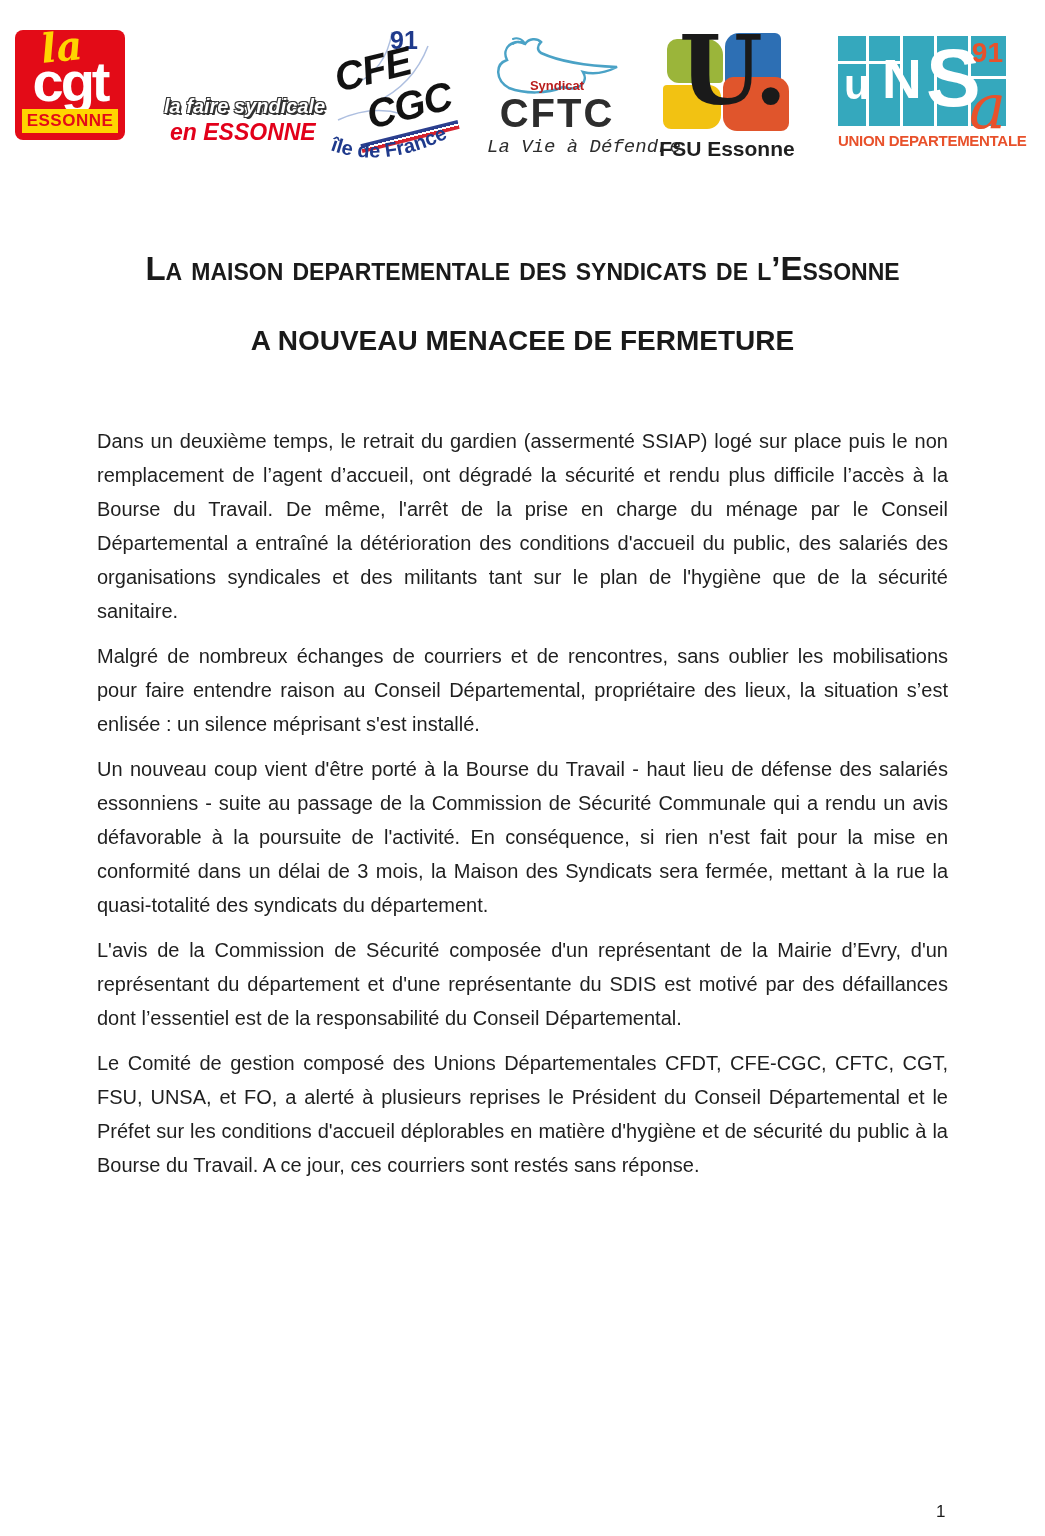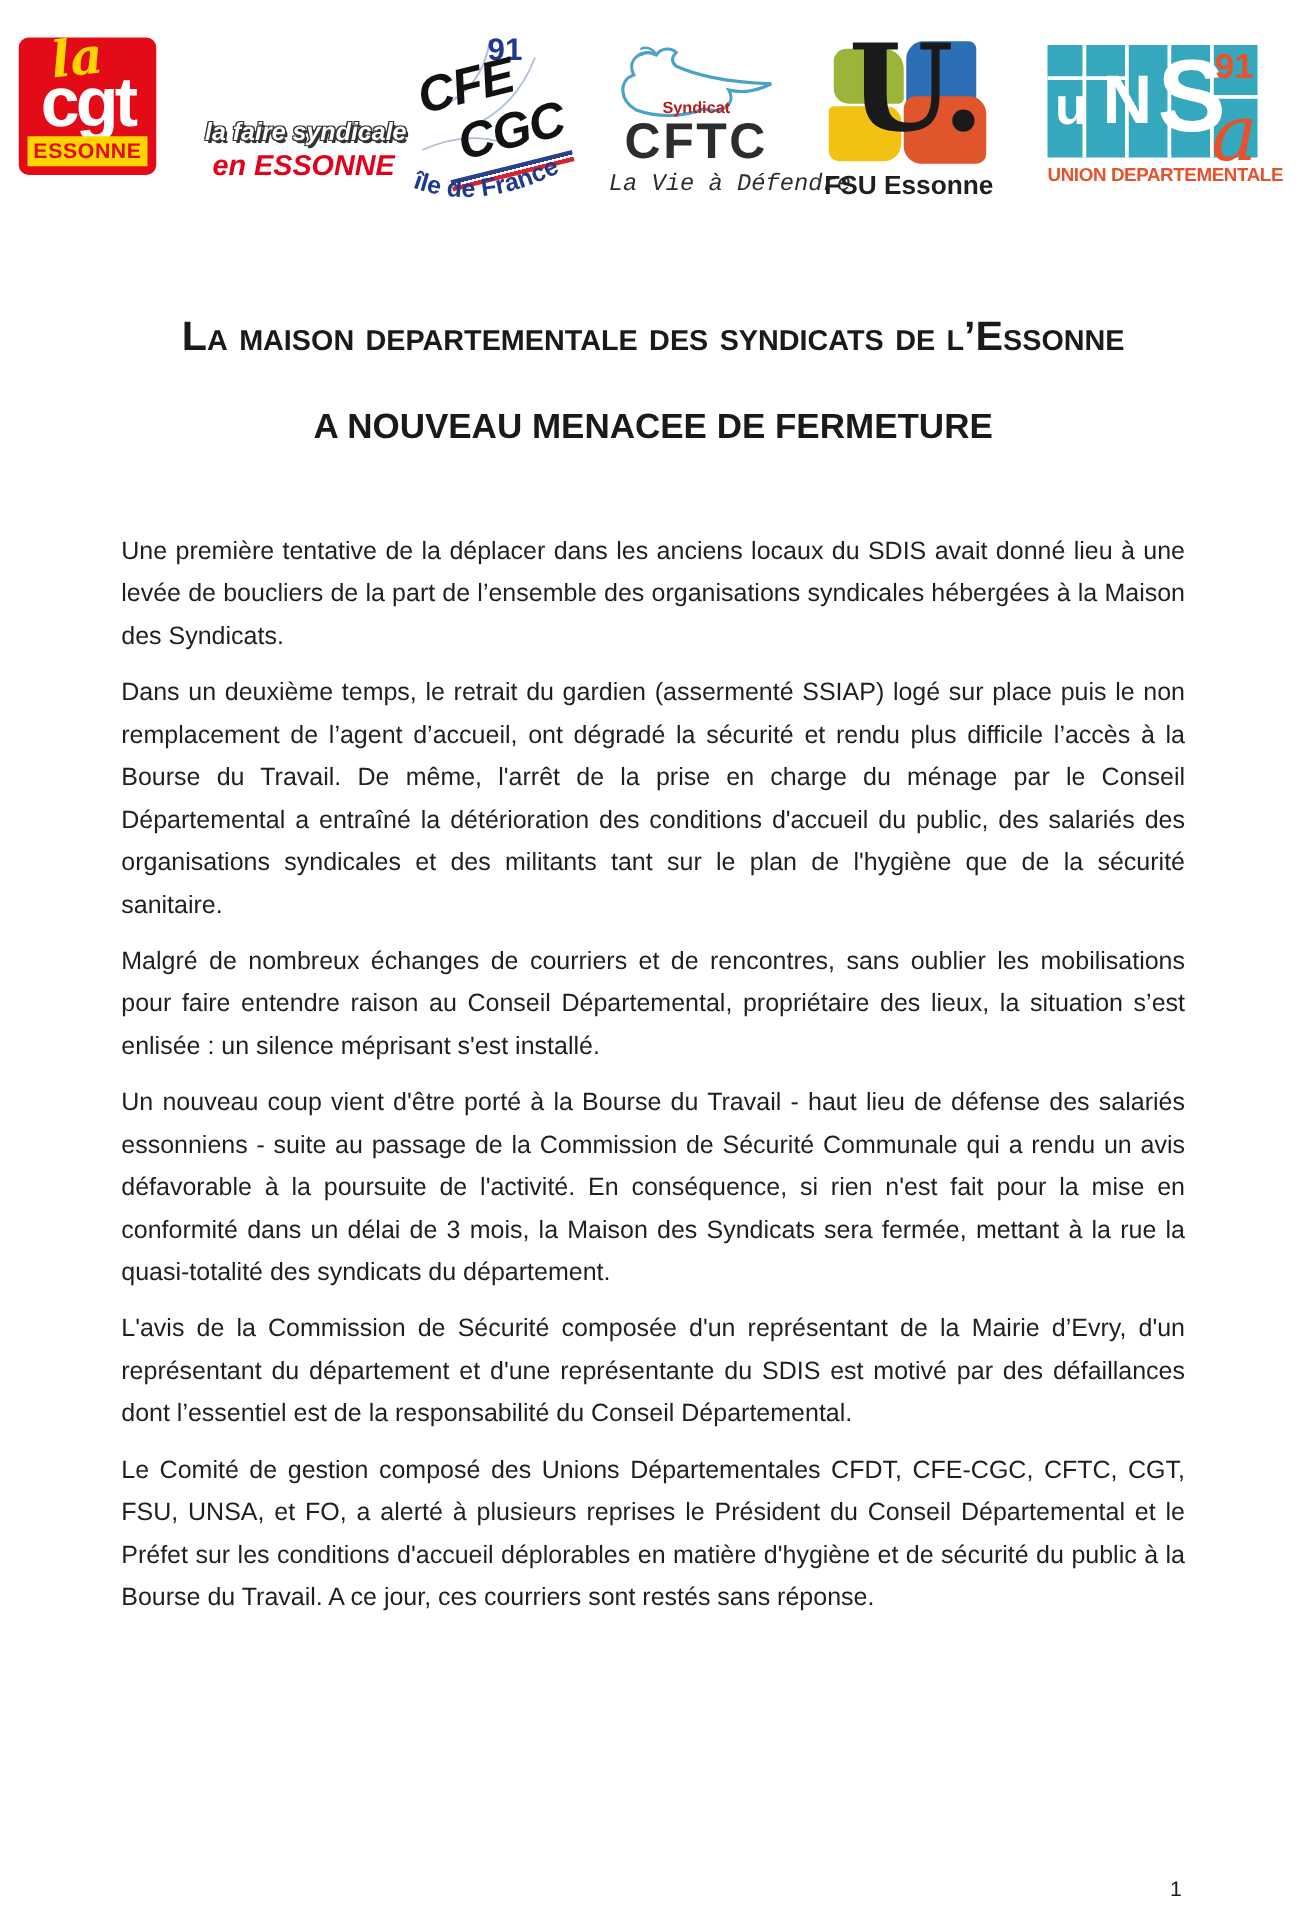--- a/index.html
+++ b/index.html
@@ -170,21 +170,20 @@
       </div>
       <div class="unsa-label">UNION DEPARTEMENTALE</div>
     </div>
 
   </header>
 
   <h1 class="title-line1">La maison departementale des syndicats de l’Essonne</h1>
   <h2 class="title-line2">A NOUVEAU MENACEE DE FERMETURE</h2>
 
   <main class="body-text">
-    <p>Une première tentative de la déplacer dans les anciens locaux du SDIS avait donné lieu à une levée de boucliers de la part de l’ensemble des organisations syndicales hébergées à la Maison des Syndicats.</p>
     <p>Dans un deuxième temps, le retrait du gardien (assermenté SSIAP) logé sur place puis le non remplacement de l’agent d’accueil, ont dégradé la sécurité et rendu plus difficile l’accès à la Bourse du Travail. De même, l'arrêt de la prise en charge du ménage par le Conseil Départemental a entraîné la détérioration des conditions d'accueil du public, des salariés des organisations syndicales et des militants tant sur le plan de l'hygiène que de la sécurité sanitaire.</p>
     <p>Malgré de nombreux échanges de courriers et de rencontres, sans oublier les mobilisations pour faire entendre raison au Conseil Départemental, propriétaire des lieux, la situation s’est enlisée : un silence méprisant s'est installé.</p>
     <p>Un nouveau coup vient d'être porté à la Bourse du Travail - haut lieu de défense des salariés essonniens - suite au passage de la Commission de Sécurité Communale qui a rendu un avis défavorable à la poursuite de l'activité. En conséquence, si rien n'est fait pour la mise en conformité dans un délai de 3 mois, la Maison des Syndicats sera fermée, mettant à la rue la quasi-totalité des syndicats du département.</p>
     <p>L'avis de la Commission de Sécurité composée d'un représentant de la Mairie d’Evry, d'un représentant du département et d'une représentante du SDIS est motivé par des défaillances dont l’essentiel est de la responsabilité du Conseil Départemental.</p>
     <p>Le Comité de gestion composé des Unions Départementales CFDT, CFE-CGC, CFTC, CGT, FSU, UNSA, et FO, a alerté à plusieurs reprises le Président du Conseil Départemental et le Préfet sur les conditions d'accueil déplorables en matière d'hygiène et de sécurité du public à la Bourse du Travail. A ce jour, ces courriers sont restés sans réponse.</p>
   </main>
 
   <div class="page-number">1</div>
 
 </div>

